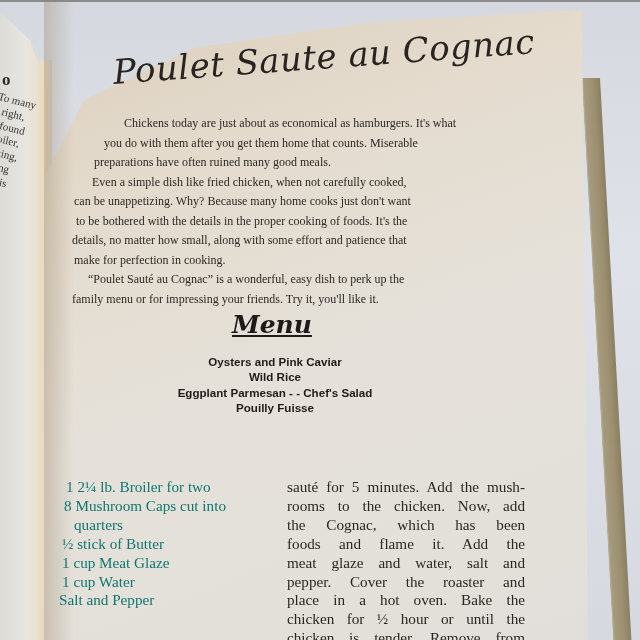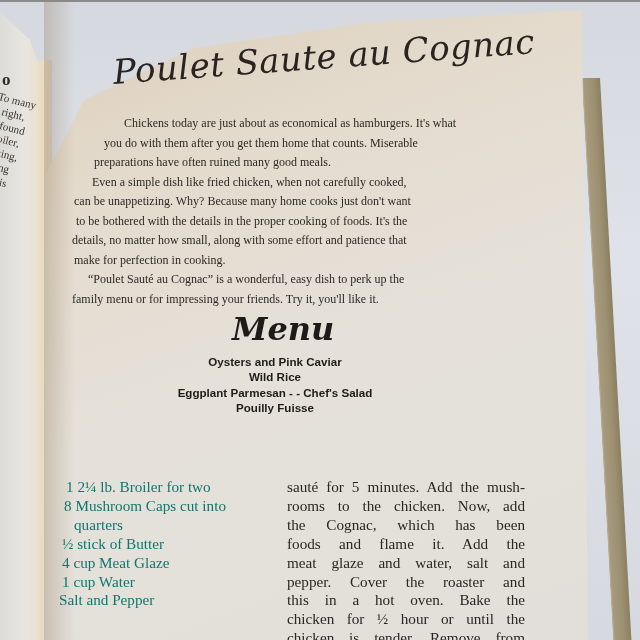--- a/index.html
+++ b/index.html
@@ -55,21 +55,21 @@
       white-space: nowrap;
     }
     .intro {
       position: absolute; left: 60px; top: 114px; width: 540px;
       font-size: 12px; line-height: 19.5px; color: #2c2824;
     }
     .intro p { margin: 0; white-space: nowrap; }
     .menu-heading {
       position: absolute; left: 232px; top: 310px;
       font-family: "DejaVu Serif", serif; font-style: italic; font-weight: bold;
-      font-size: 32px; color: #1e1a18;
+      font-size: 25px; color: #1e1a18; text-decoration: underline;
     }
     .menu-list {
       position: absolute; left: 160px; top: 354px; width: 230px;
       font-family: "Liberation Sans", sans-serif; font-weight: bold;
       font-size: 11.6px; line-height: 15.4px; text-align: center; color: #1e1b18;
     }
     .menu-list div { white-space: nowrap; }
     .ingredients {
       position: absolute; left: 62px; top: 478px; width: 220px;
       font-size: 15.2px; line-height: 18.9px; color: #0f766e;
@@ -130,29 +130,29 @@
     <div>Wild Rice</div>
     <div>Eggplant Parmesan  - -  Chef's Salad</div>
     <div>Pouilly Fuisse</div>
   </div>
 
   <div class="ingredients">
     <div style="padding-left:4px;">1 2¼ lb. Broiler for two</div>
     <div style="padding-left:2px;">8 Mushroom Caps cut into</div>
     <div style="padding-left:12px;">quarters</div>
     <div>½ stick of Butter</div>
-    <div>4 cup Meat Glaze</div>
+    <div>1 cup Meat Glaze</div>
     <div>1 cup Water</div>
     <div style="margin-left:-3px;">Salt and Pepper</div>
   </div>
 
   <div class="directions">
     <div>sauté for 5 minutes.  Add the mush-</div>
     <div>rooms to the chicken.  Now, add</div>
     <div>the Cognac, which has been</div>
     <div>foods and flame it.  Add the</div>
     <div>meat glaze and water, salt and</div>
     <div>pepper.  Cover the roaster and</div>
-    <div>this in a hot oven.  Bake the</div>
+    <div>place in a hot oven.  Bake the</div>
     <div>chicken for ½ hour or until the</div>
     <div>chicken is tender.  Remove from</div>
   </div>
 </div>
 
 </body></html>

